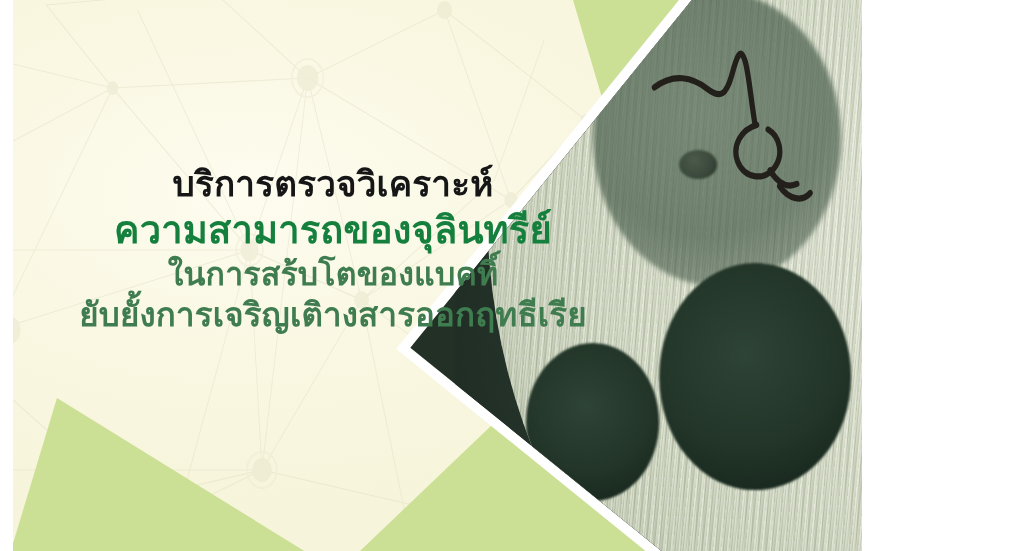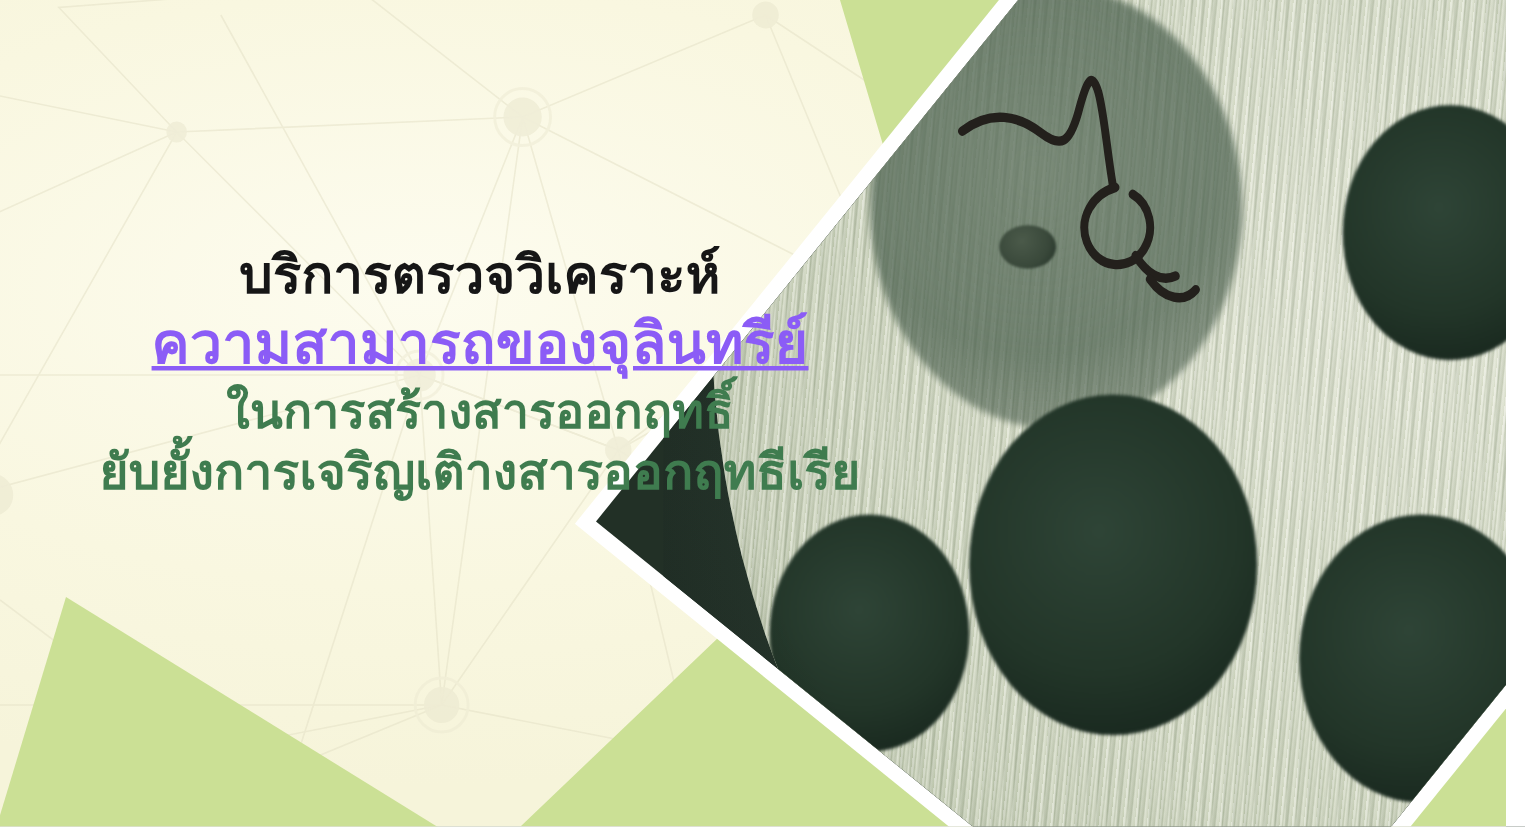--- a/index.html
+++ b/index.html
@@ -7,24 +7,25 @@
     margin: 0;
     padding: 0;
     background: #ffffff;
   }
   body {
     font-family: "Liberation Sans", "DejaVu Sans", sans-serif;
   }
 
   #banner {
     position: relative;
-    width: 1004px;
+    width: 849px;
     height: 551px;
     overflow: hidden;
     background: #fcfae8;
+    margin-left: 13px;
   }
 
   
   .bg-base {
     position: absolute;
     inset: 0;
     background: #fbf9e6;
   }
   .bg-cream-sheen {
     position: absolute;
@@ -197,23 +198,22 @@
     white-space: nowrap;
   }
   .line1 {
     font-size: 35px;
     color: #161616;
     margin-bottom: 10px;
     text-shadow: 0 1px 0 rgba(255,255,255,.35);
   }
   .line2 {
     font-size: 38px;
-    color: #8b5cf6;
+    color: #15803d;
     margin-bottom: 9px;
-    text-decoration: underline;
   }
   .line3 {
     font-size: 32px;
     color: #3f7c4f;
     margin-bottom: 8px;
   }
   .line4 {
     font-size: 33px;
     color: #3f7c4f;
   }
@@ -313,17 +313,17 @@
         </div>
 
         <div class="dish-vignette"></div>
       </div>
     </div>
   </div>
 
   <div class="headline">
     <span class="line line1">บริการตรวจวิเคราะห์</span>
     <span class="line line2">ความสามารถของจุลินทรีย์</span>
-    <span class="line line3">ในการสร้างสารออกฤทธิ์</span>
+    <span class="line line3">ในการสร้บโตของแบคทิ์</span>
     <span class="line line4">ยับยั้งการเจริญเติางสารออกฤทธีเรีย</span>
   </div>
 
 </div>
 
 </body></html>

